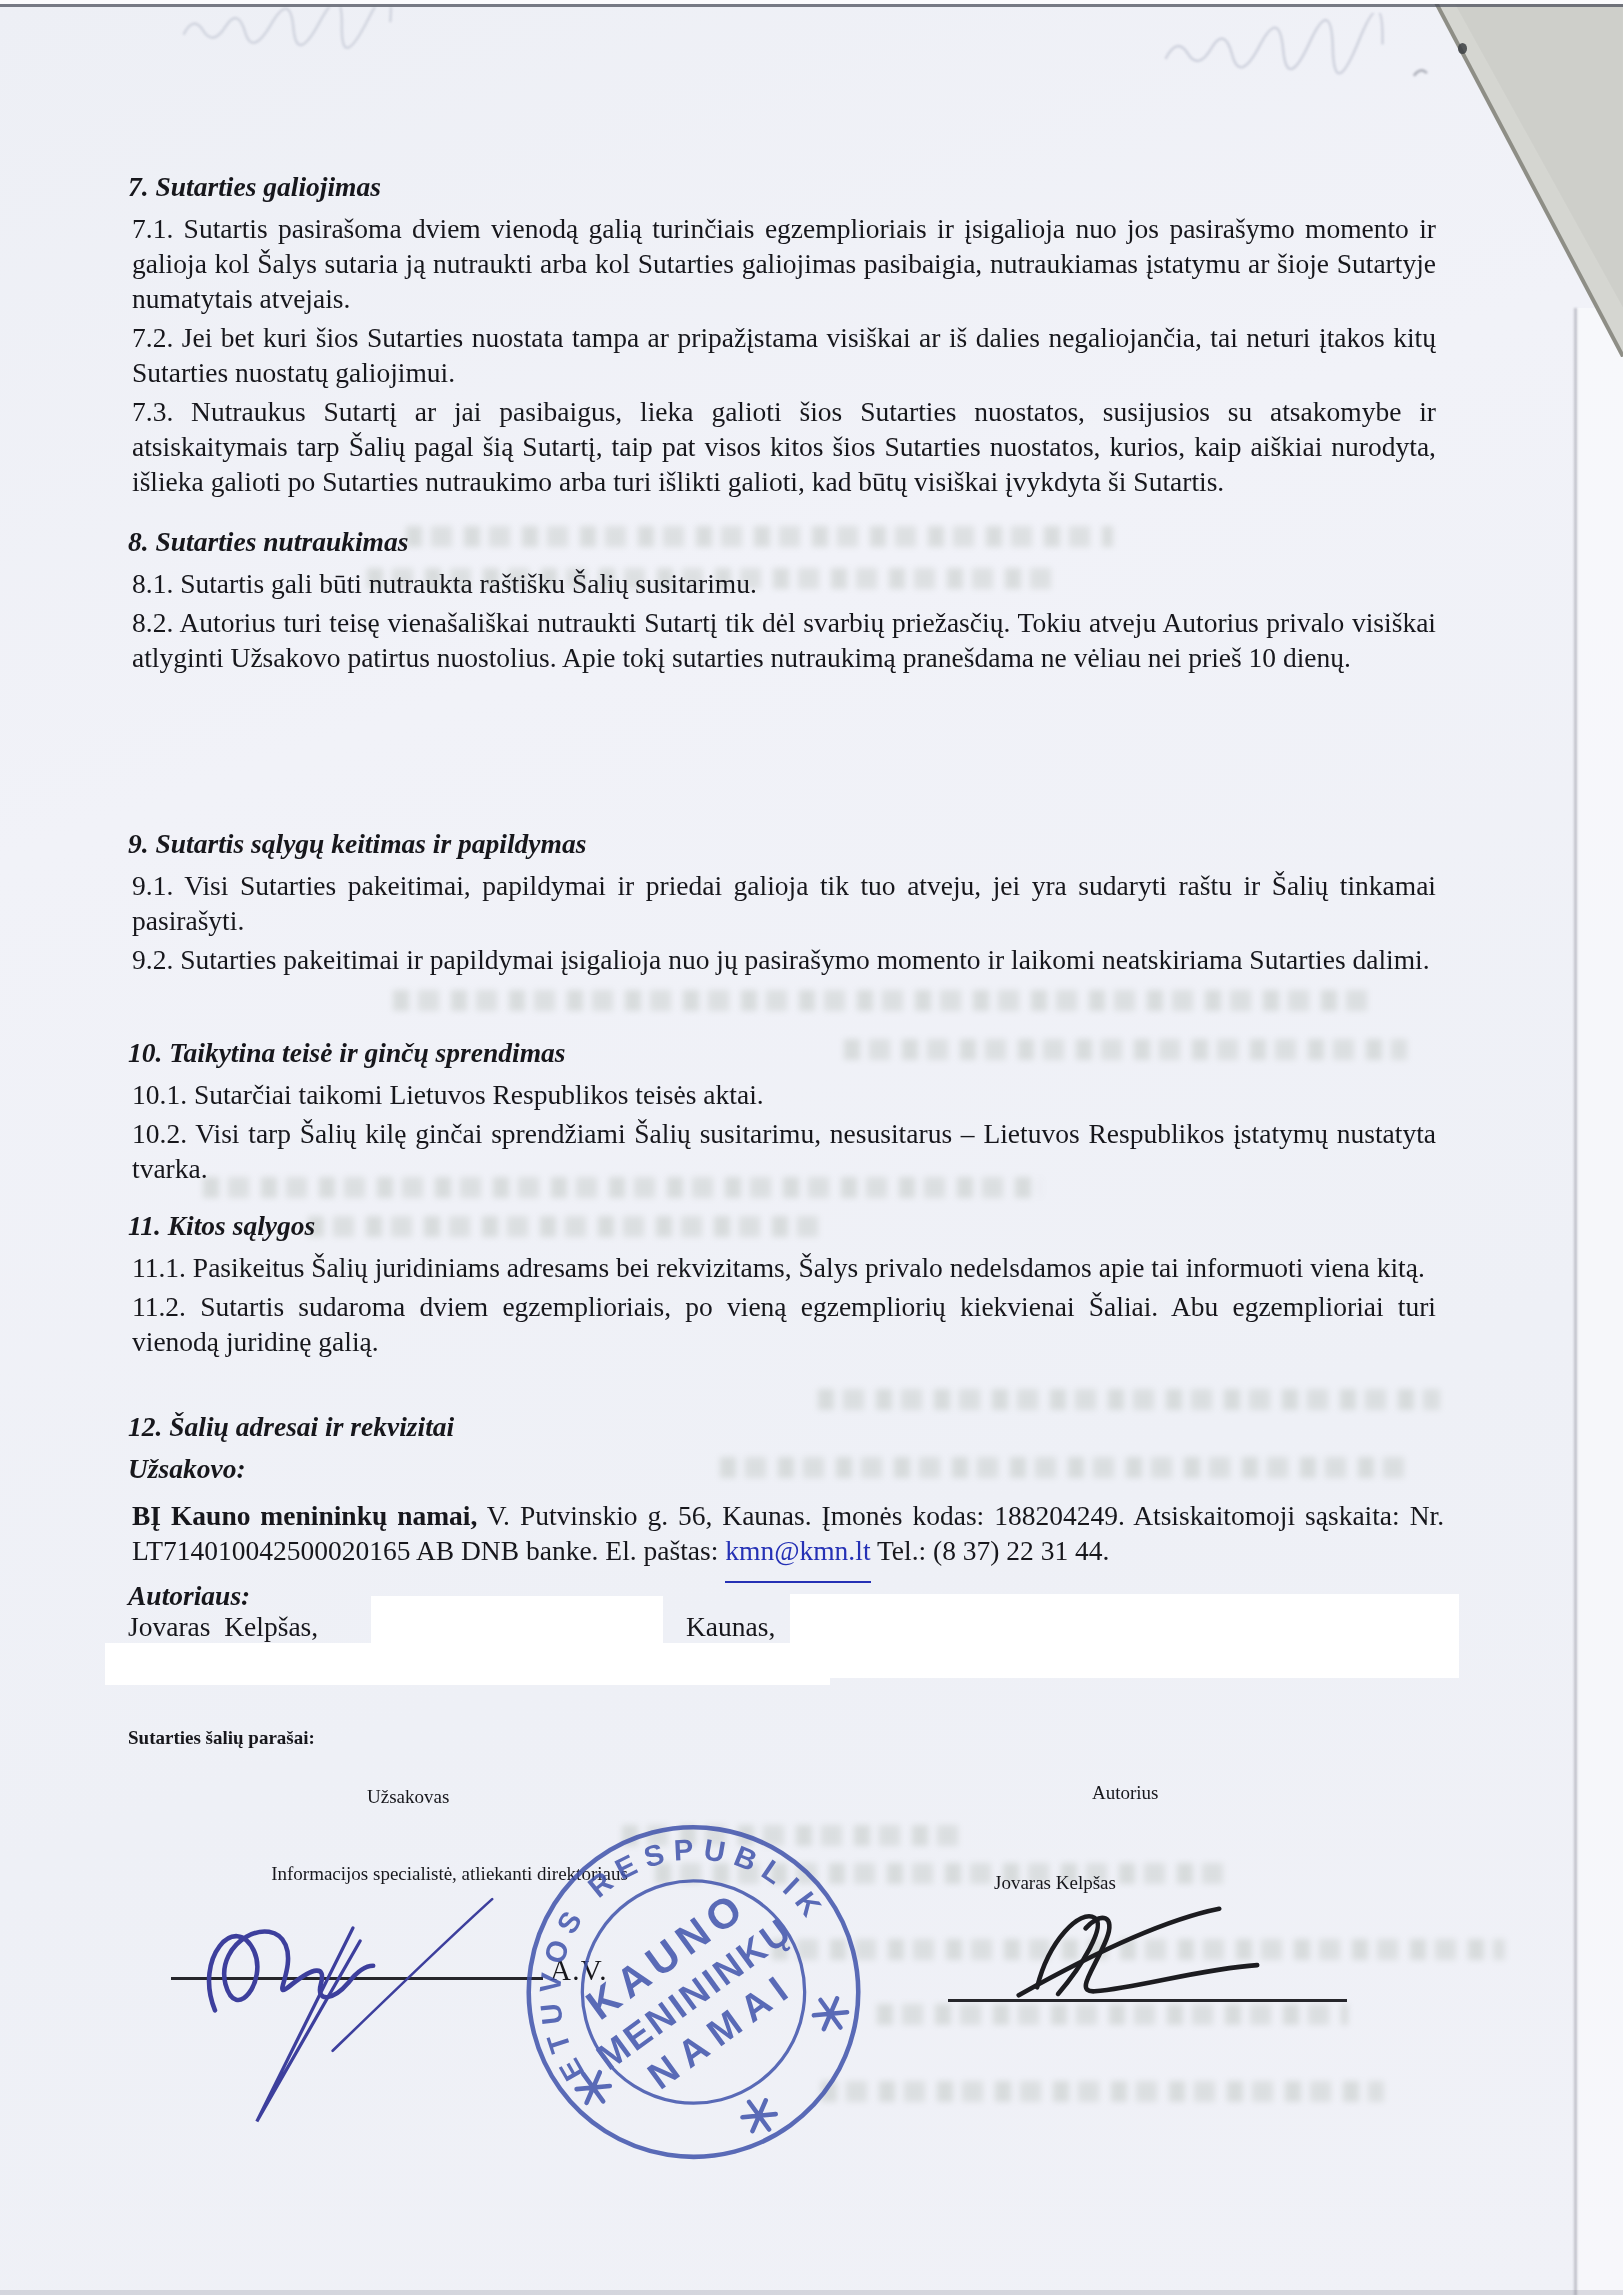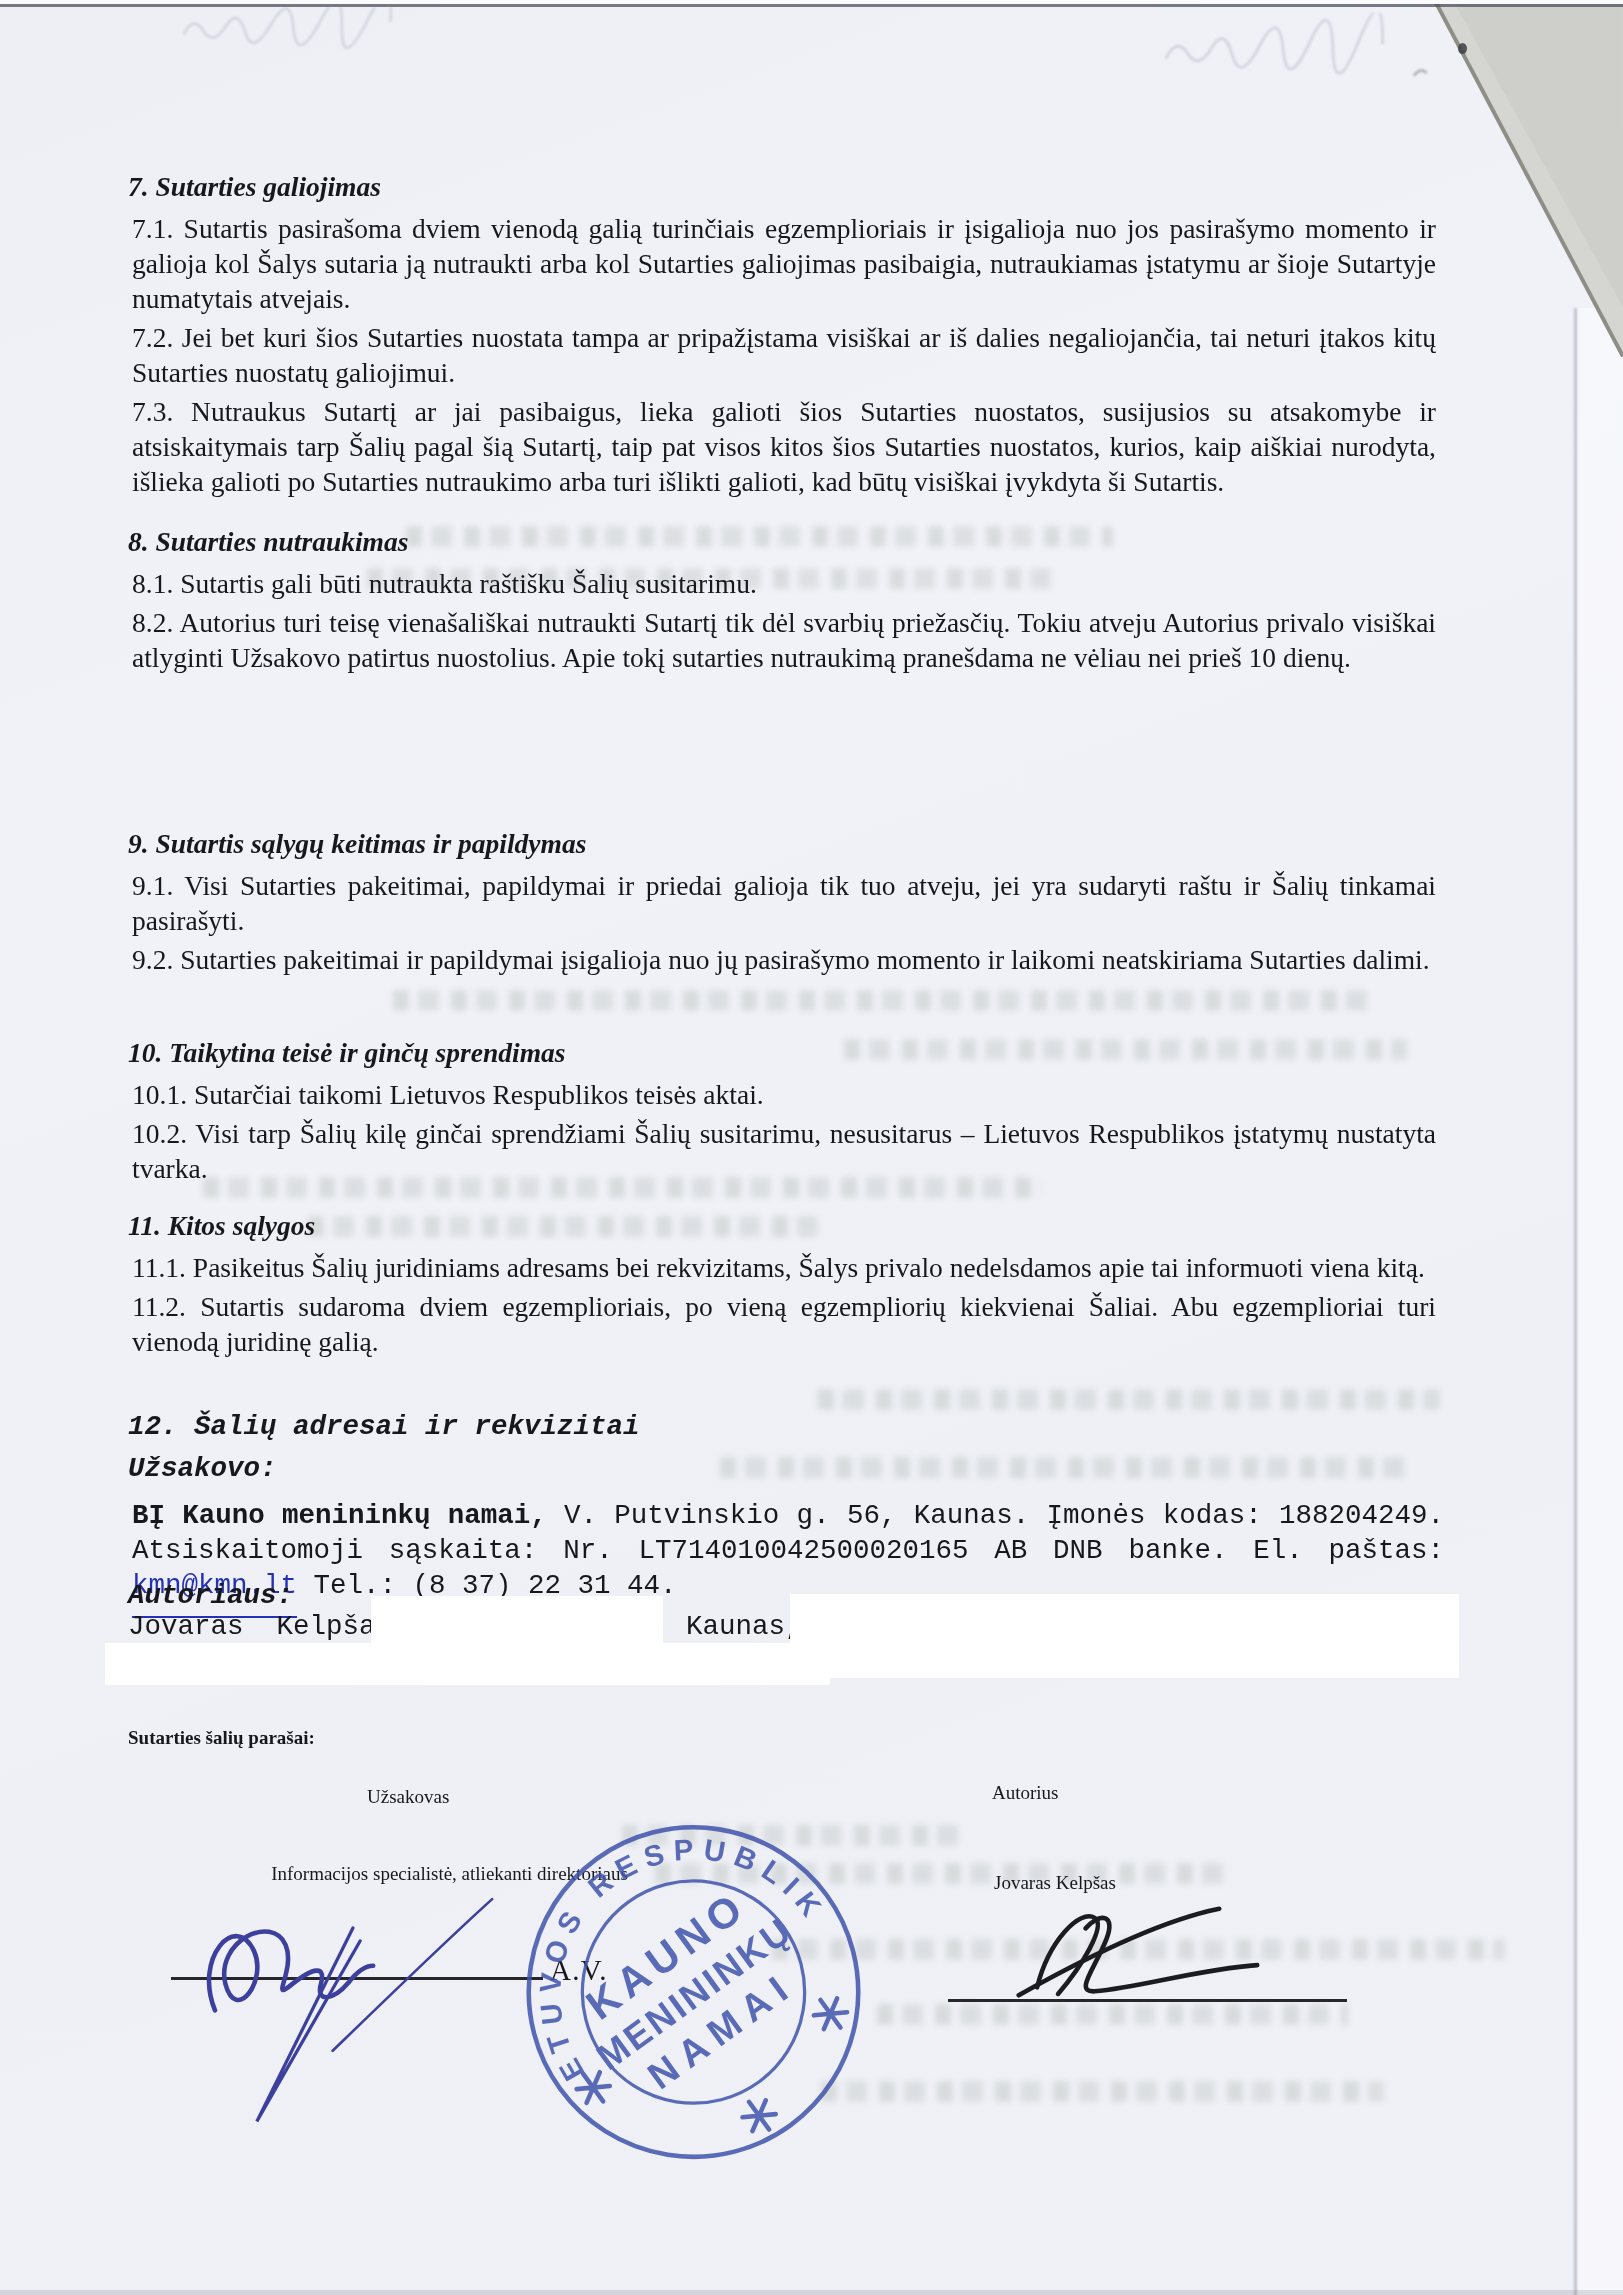--- a/index.html
+++ b/index.html
@@ -12,21 +12,21 @@
   .right-seam{position:absolute;left:1574px;top:308px;width:3.3px;height:1988px;
               background:rgba(140,140,150,.45);filter:blur(1.3px);z-index:7;}
   .right-light{position:absolute;left:1577px;top:308px;width:46px;height:1988px;background:rgba(255,255,255,.45);z-index:6;}
   .bottom-shadow{position:absolute;left:0;top:2290px;width:1623px;height:5.9px;background:rgba(120,120,132,.22);z-index:7;}
   .dot{position:absolute;left:1458px;top:43px;width:9.2px;height:10.5px;border-radius:50%;background:#3c4043;opacity:.85;z-index:9;}
 
   .sec{position:absolute;left:128px;width:1312px;font-size:27.5px;line-height:35px;text-align:justify;z-index:2;}
   .sec h3{font-size:27.5px;line-height:35px;font-weight:bold;font-style:italic;margin:0 0 6.5px 0;text-align:left;}
   .sec p{margin:4px;}
   .sublabel{font-weight:bold;font-style:italic;}
-  .abs{position:absolute;font-family:Liberation Mono, monospace;}
+  .abs{position:absolute;}
   .keepspace{white-space:pre;}
   a.maillink{color:#2531b5;text-decoration:none;border-bottom:2px solid #2531b5;padding-bottom:15px;}
   .boldname{font-weight:bold;}
 
   .redact{position:absolute;background:#ffffff;z-index:3;}
 
   .sigtext{position:absolute;font-size:19px;line-height:35px;z-index:2;}
   .sig-heading{font-weight:bold;}
   .names-left{text-align:center;width:579px;}
   .rule{position:absolute;background:#26262b;height:2.6px;z-index:4;}
@@ -118,21 +118,21 @@
       <span class="abs" style="left:558px;top:0">Kaunas,</span>
     </div>
   </section>
 
   <div class="redact" style="left:371px;top:1596px;width:292px;height:48px"></div>
   <div class="redact" style="left:790px;top:1594px;width:669px;height:84px"></div>
   <div class="redact" style="left:105px;top:1643px;width:725px;height:42px"></div>
 
   <div class="sigtext sig-heading" style="left:128px;top:1720px">Sutarties šalių parašai:</div>
   <div class="sigtext" style="left:367px;top:1779px">Užsakovas</div>
-  <div class="sigtext" style="left:992px;top:1775px">Autorius</div>
+  <div class="sigtext" style="left:1092px;top:1775px">Autorius</div>
   <div class="sigtext names-left" style="left:160px;top:1856px">
     <div>Informacijos specialistė, atliekanti direktoriaus</div>
   </div>
   <div class="sigtext" style="left:994px;top:1865px">Jovaras Kelpšas</div>
 
   <div class="rule" style="left:171px;top:1977px;width:372px"></div>
   <div class="av" style="left:550px;top:1954px">A.V.</div>
   <div class="rule" style="left:948px;top:1999px;width:399px"></div>
 
   <svg class="sig" style="left:157px;top:1873px" width="367" height="268" viewBox="0 0 560 410">

